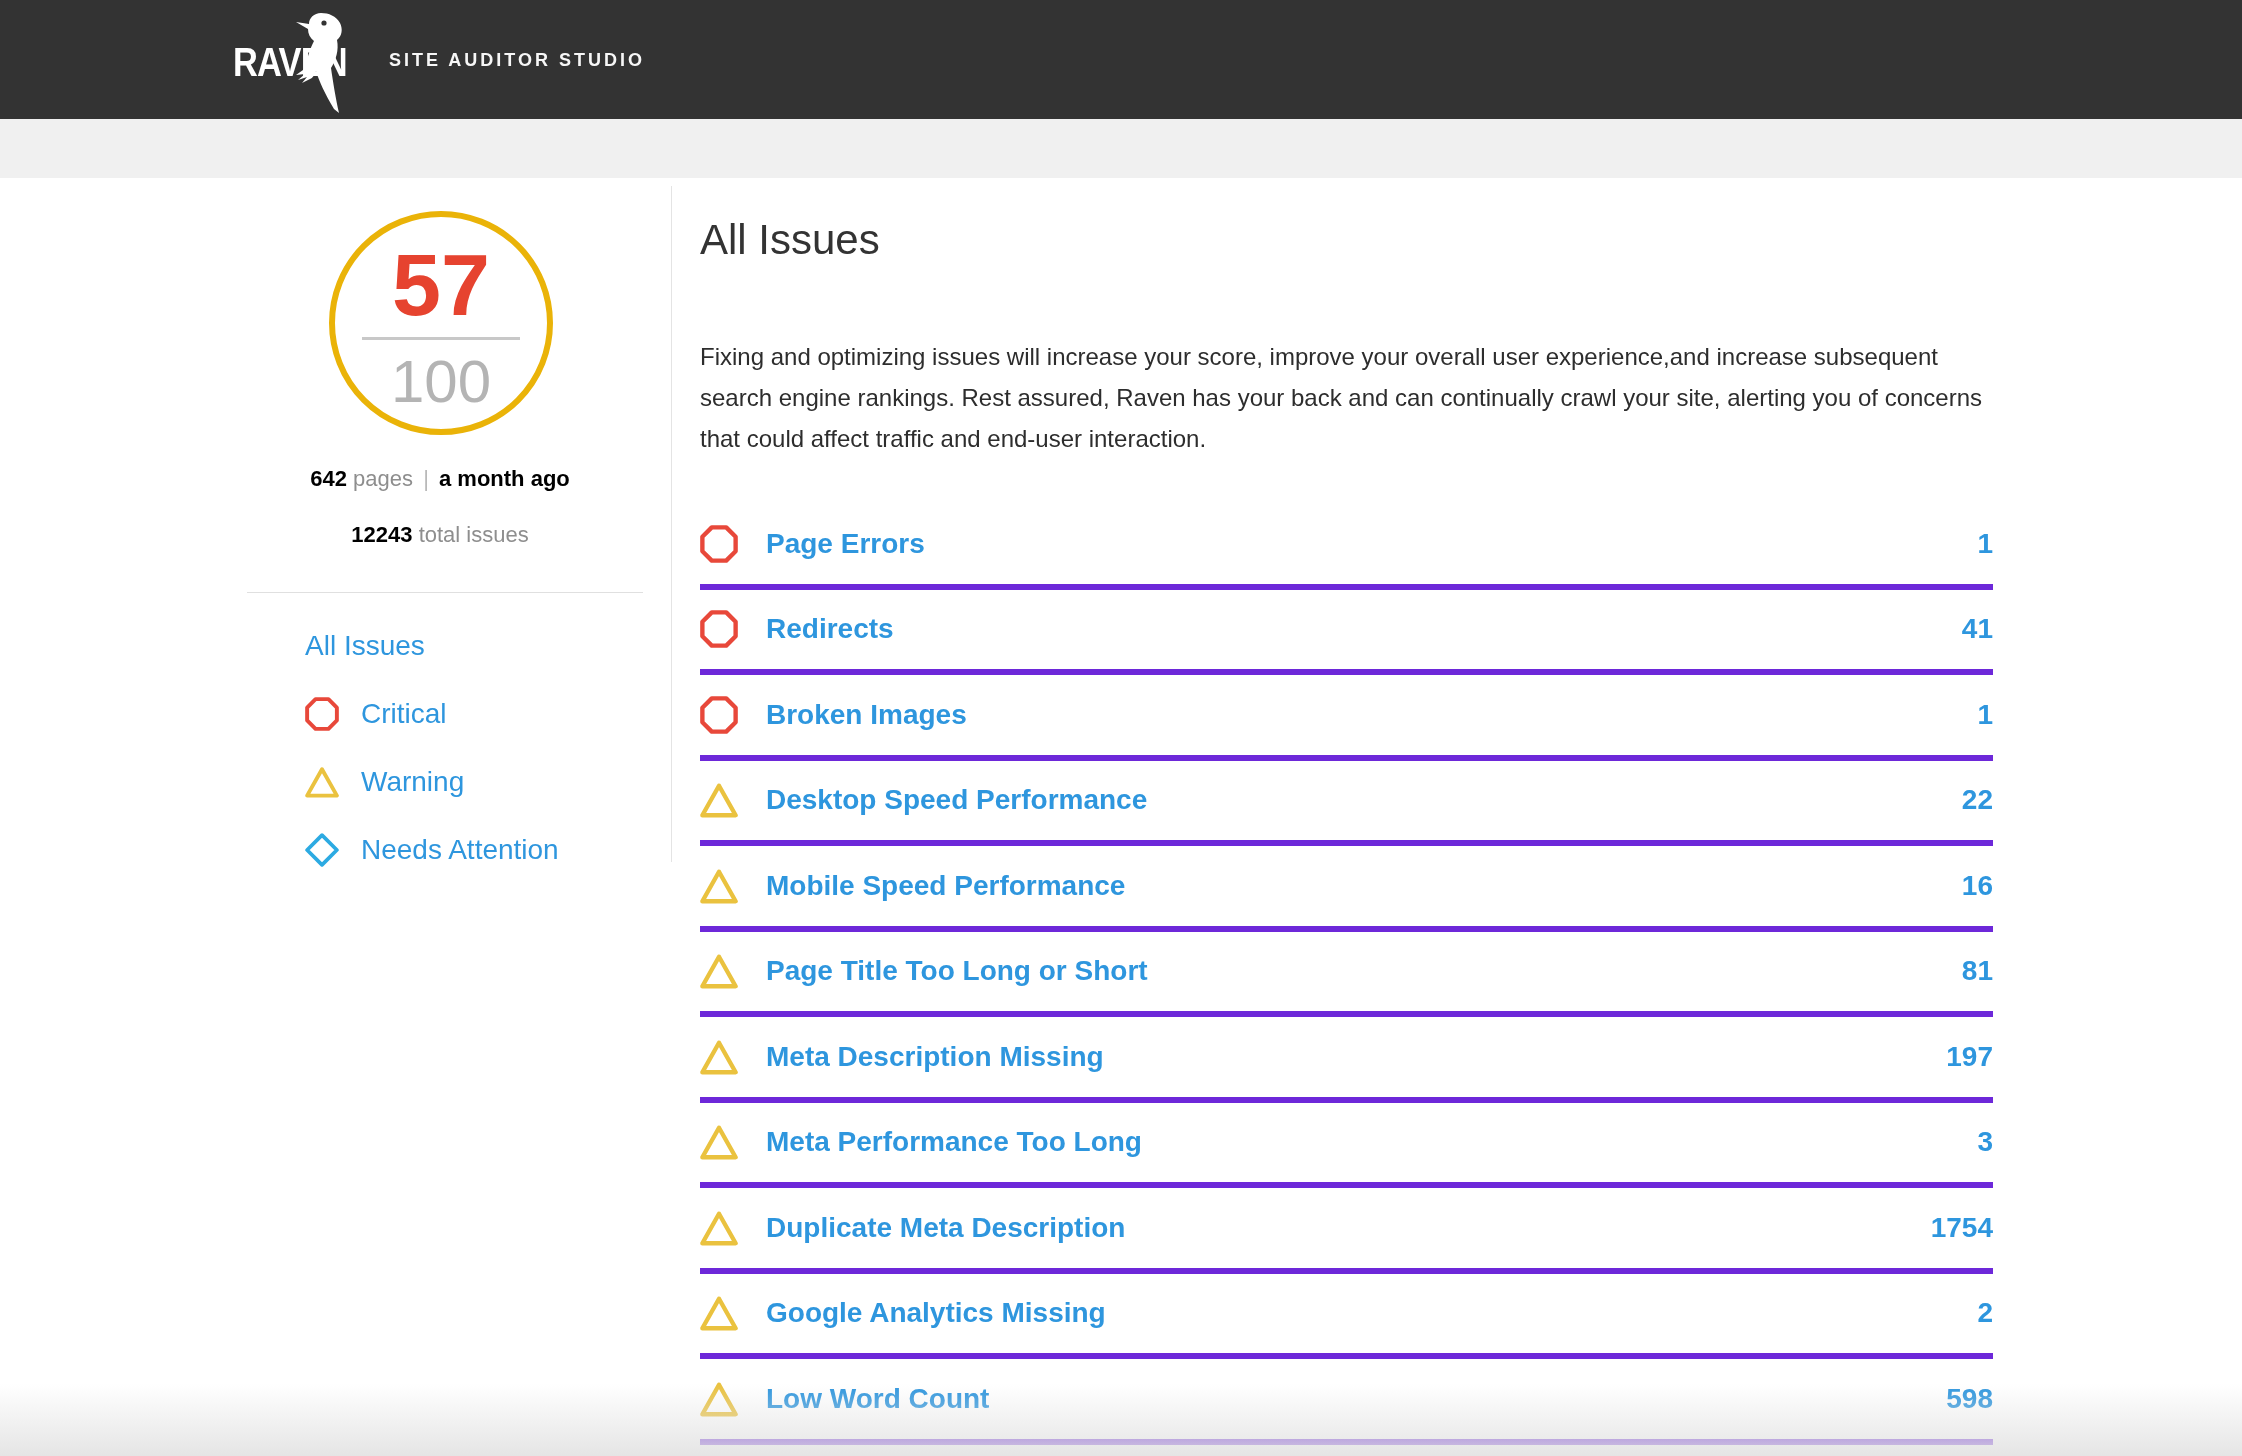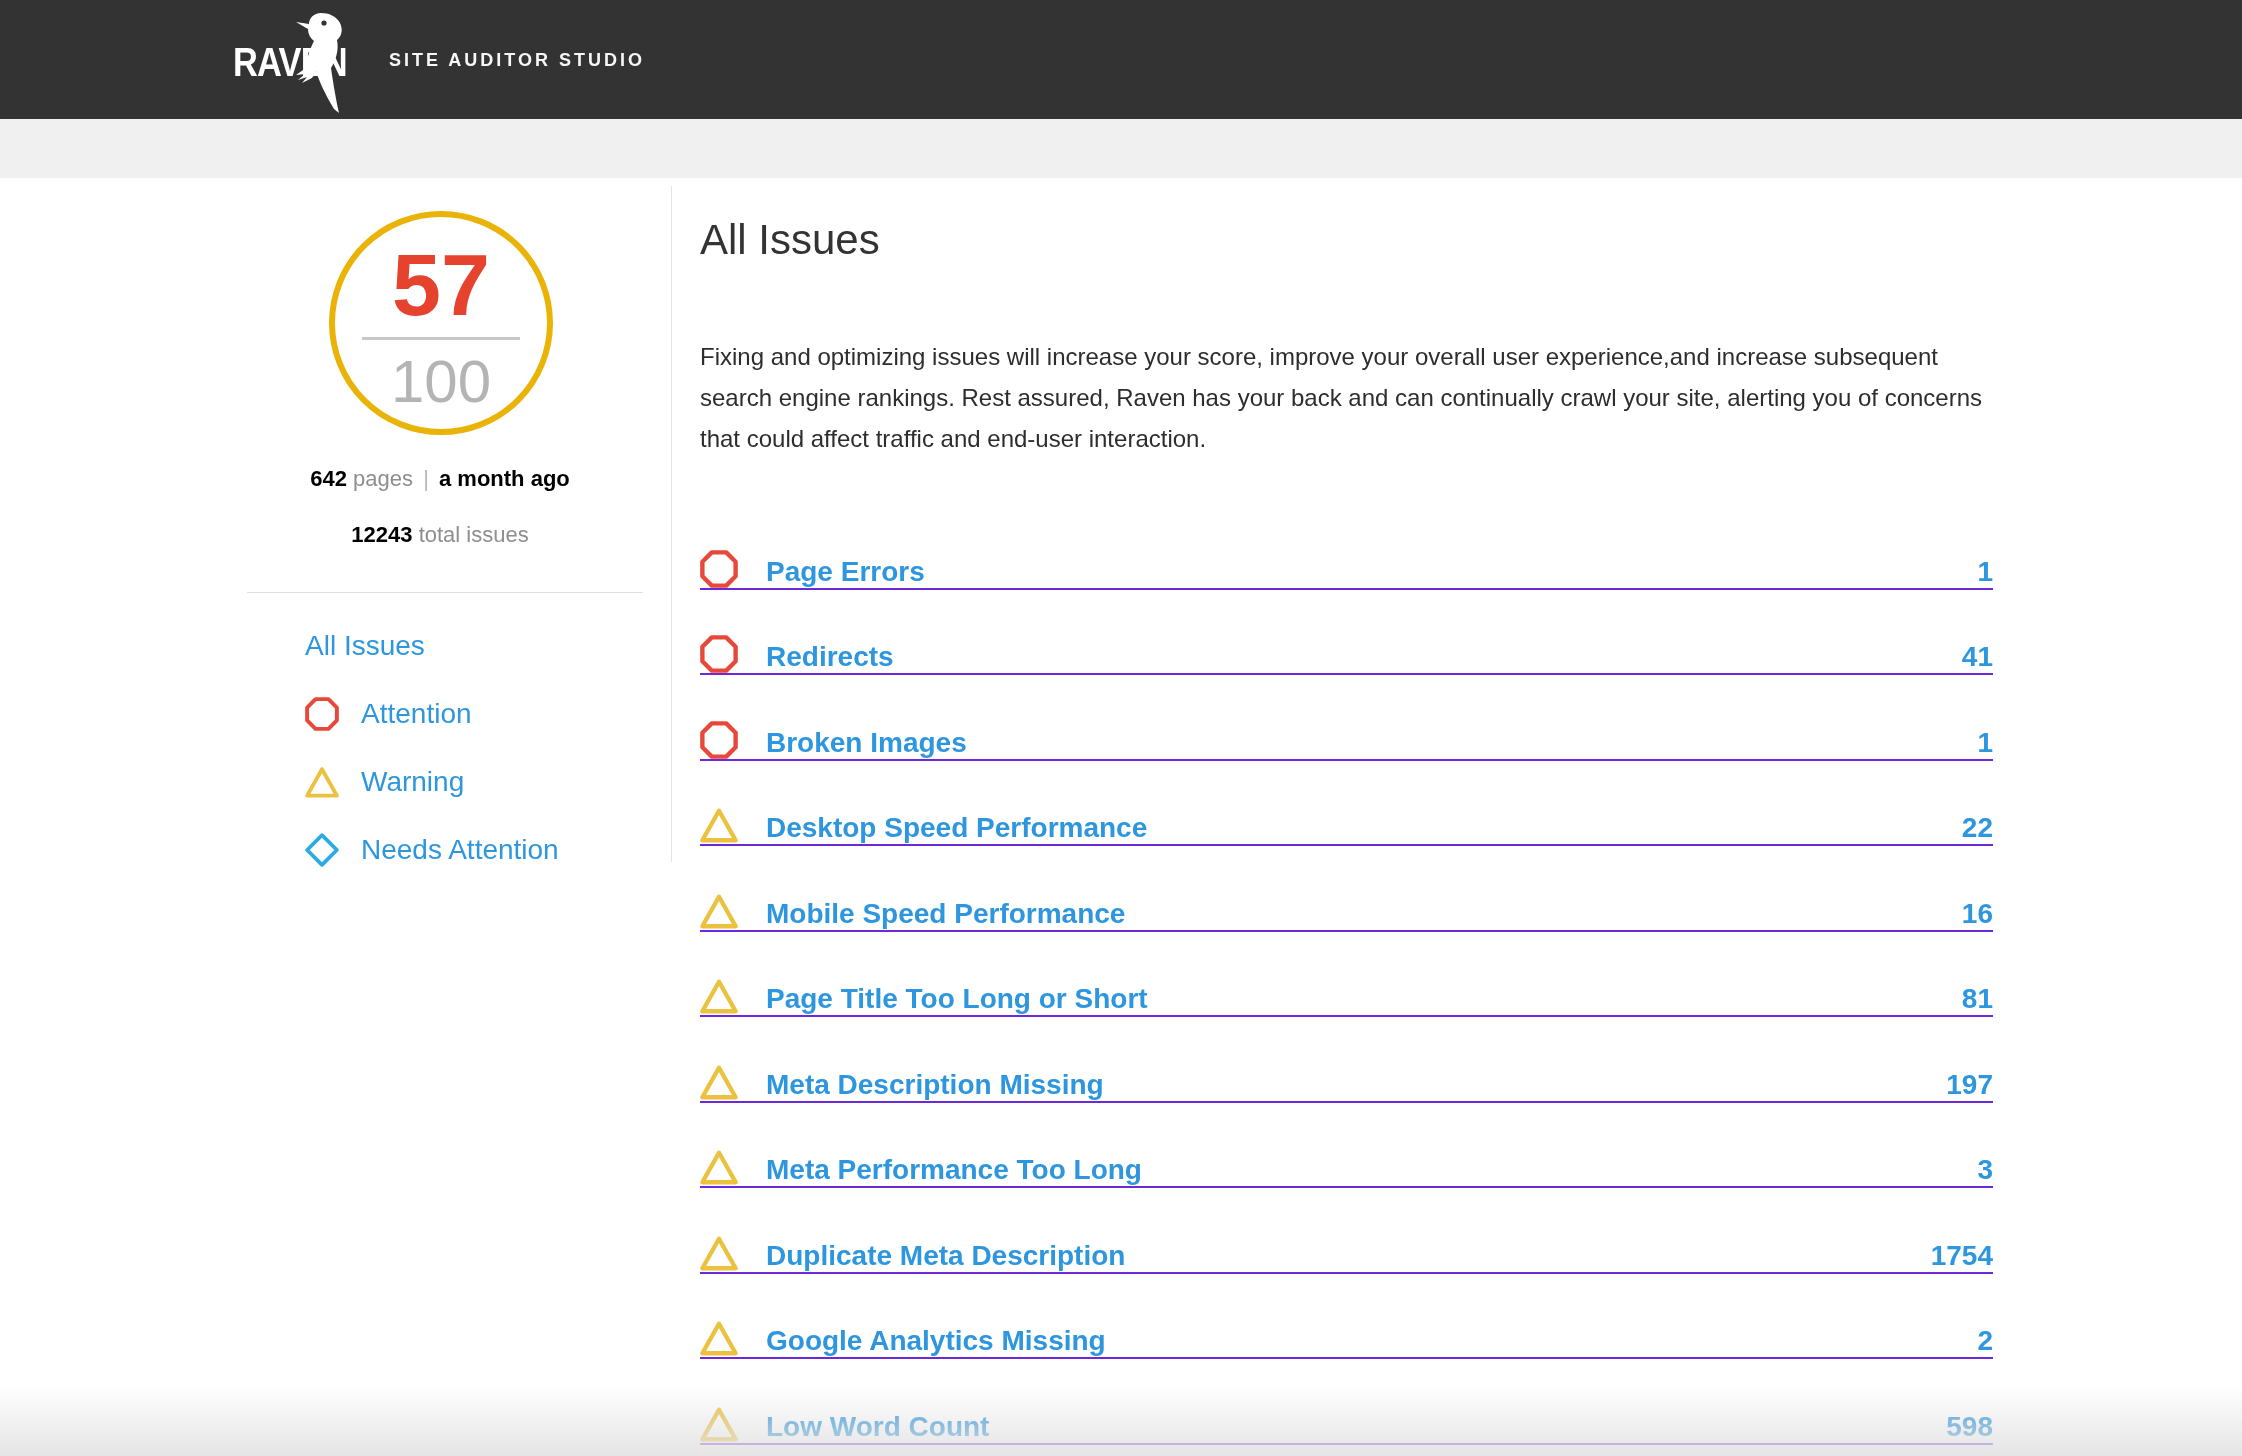--- a/index.html
+++ b/index.html
@@ -93,22 +93,22 @@
   .main-title {
     position: absolute; left: 700px; top: 216px;
     font-size: 42px; line-height: 48px; font-weight: 400; color: #333333;
   }
   .main-desc {
     position: absolute; left: 700px; top: 312px; width: 1296px;
     font-size: 24px; line-height: 41px; color: #2d2d2d; margin-top: 24px;
   }
   .issues-list { position: absolute; left: 700px; top: 504px; width: 1293px; }
   .issue-row {
-    display: flex; align-items: flex-end;
-    height: 85.5px; border-bottom: 2px solid #6d28d9;
+    display: flex; align-items: center;
+    height: 85.5px; border-bottom: 6px solid #6d28d9;
     cursor: pointer;
   }
   .issue-row .row-icon {
     width: 38px; height: 38px; margin-right: 28px; flex: 0 0 auto;
     display: inline-flex; align-items: center; justify-content: center;
   }
   .issue-row .row-icon svg { width: 38px; height: 38px; display: block; }
   .issue-label { font-size: 28px; font-weight: 600; color: #2e96de; white-space: nowrap; }
   .issue-count { margin-left: auto; font-size: 28px; font-weight: 600; color: #2e96de; }
 
@@ -163,21 +163,21 @@
       <div class="side-nav-item">
 
     <span class="nav-label">All Issues</span>
   </div>
       <div class="side-nav-item">
     <span class="nav-icon icon-octagon">
           <svg viewBox="0 0 40 40" fill="none" stroke="currentColor" stroke-width="4.6" stroke-linejoin="round">
             <polygon points="12.4,2.5 27.6,2.5 37.5,12.4 37.5,27.6 27.6,37.5 12.4,37.5 2.5,27.6 2.5,12.4"></polygon>
           </svg>
         </span>
-    <span class="nav-label">Attention</span>
+    <span class="nav-label">Critical</span>
   </div>
       <div class="side-nav-item">
     <span class="nav-icon icon-triangle">
           <svg viewBox="0 0 40 40" fill="none" stroke="currentColor" stroke-width="4.6" stroke-linejoin="round">
             <polygon points="20,5 37.5,36 2.5,36"></polygon>
           </svg>
         </span>
     <span class="nav-label">Warning</span>
   </div>
       <div class="side-nav-item">

